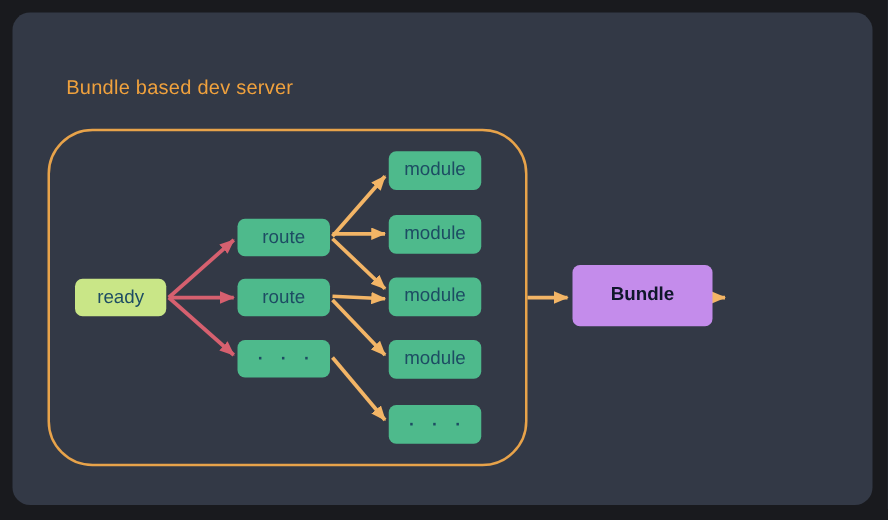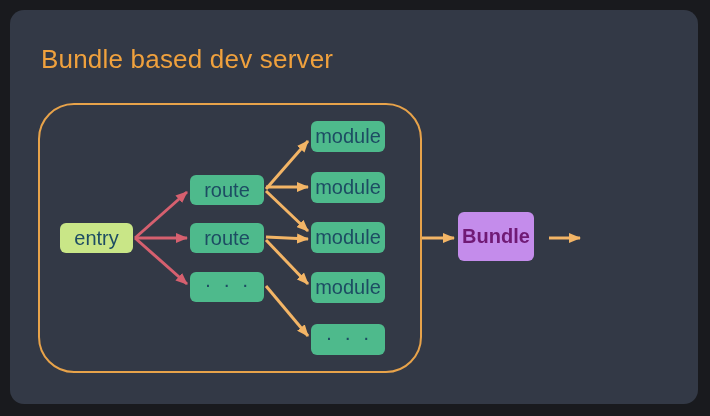--- a/index.html
+++ b/index.html
@@ -7,33 +7,33 @@
     width:710px;height:416px;overflow:hidden;
     background:var(--page-bg,#191a1e);
     font-family:"Liberation Sans","DejaVu Sans",sans-serif;
   }
   .page{position:relative;width:710px;height:416px;background:var(--page-bg,#191a1e);}
   .panel{
     position:absolute;left:10px;top:10px;width:688px;height:394px;
     background:var(--panel-bg,#333946);border-radius:14px;
   }
   .title{
-    position:absolute;left:37px;top:40px;margin:4px;
-    font-size:26px;font-weight:500;line-height:30px;letter-spacing:.2px;
+    position:absolute;left:37px;top:40px;margin:16px;
+    font-size:16px;font-weight:500;line-height:30px;letter-spacing:.2px;
     color:var(--title-text,#f0a13d);
   }
   .diagram{position:absolute;left:0;top:0;width:710px;height:416px;}
   .boundary{
     position:absolute;border:2px solid var(--boundary-border,#e8a34a);
     background:transparent;box-sizing:border-box;
   }
   .edges{position:absolute;left:0;top:0;width:710px;height:416px;pointer-events:none;}
   .node{
     position:absolute;display:flex;align-items:center;justify-content:center;
-    border-radius:6px;font-size:20px;line-height:1.25;
+    border-radius:6px;font-size:15px;line-height:1.25;
     white-space:pre-line;text-align:center;box-sizing:border-box;
   }
   .node.dots{letter-spacing:5px;font-size:14px;padding-left:5px;}
 </style>
 </head>
 <body>
 
 <div class="page">
   <div class="panel"></div>
   <div class="diagram">
@@ -54,24 +54,24 @@
         <line x1="266" y1="189" x2="308" y2="141" stroke="#f3b566" stroke-width="3" marker-end="url(#mk-arrow_orange)"></line>
         <line x1="266" y1="187" x2="308" y2="187" stroke="#f3b566" stroke-width="3" marker-end="url(#mk-arrow_orange)"></line>
         <line x1="266" y1="191" x2="308" y2="231" stroke="#f3b566" stroke-width="3" marker-end="url(#mk-arrow_orange)"></line>
         <line x1="266" y1="237" x2="308" y2="239" stroke="#f3b566" stroke-width="3" marker-end="url(#mk-arrow_orange)"></line>
         <line x1="266" y1="240" x2="308" y2="284" stroke="#f3b566" stroke-width="3" marker-end="url(#mk-arrow_orange)"></line>
         <line x1="266" y1="286" x2="308" y2="336" stroke="#f3b566" stroke-width="3" marker-end="url(#mk-arrow_orange)"></line>
         <line x1="422" y1="238" x2="454" y2="238" stroke="#f3b566" stroke-width="3" marker-end="url(#mk-arrow_orange)"></line>
         <line x1="549" y1="238" x2="580" y2="238" stroke="#f3b566" stroke-width="3" marker-end="url(#mk-arrow_orange)"></line>
       </svg>
 
-  <div class="node" style="left: 60px; top: 223px; width: 73px; height: 30px; background: rgb(201, 230, 135); color: rgb(29, 76, 99); font-weight: 400;">entry</div>
+  <div class="node" style="left: 60px; top: 223px; width: 73px; height: 30px; background: rgb(201, 230, 135); color: rgb(29, 76, 99); font-weight: 400;">ready</div>
       <div class="node" style="left: 190px; top: 175px; width: 74px; height: 30px; background: rgb(78, 186, 140); color: rgb(29, 76, 99); font-weight: 400;">route</div>
       <div class="node" style="left: 190px; top: 223px; width: 74px; height: 30px; background: rgb(78, 186, 140); color: rgb(29, 76, 99); font-weight: 400;">route</div>
       <div class="node dots" style="left: 190px; top: 272px; width: 74px; height: 30px; background: rgb(78, 186, 140); color: rgb(29, 76, 99); font-weight: 700;">· · ·</div>
       <div class="node" style="left: 311px; top: 121px; width: 74px; height: 31px; background: rgb(78, 186, 140); color: rgb(29, 76, 99); font-weight: 400;">module</div>
       <div class="node" style="left: 311px; top: 172px; width: 74px; height: 31px; background: rgb(78, 186, 140); color: rgb(29, 76, 99); font-weight: 400;">module</div>
       <div class="node" style="left: 311px; top: 222px; width: 74px; height: 31px; background: rgb(78, 186, 140); color: rgb(29, 76, 99); font-weight: 400;">module</div>
       <div class="node" style="left: 311px; top: 272px; width: 74px; height: 31px; background: rgb(78, 186, 140); color: rgb(29, 76, 99); font-weight: 400;">module</div>
       <div class="node dots" style="left: 311px; top: 324px; width: 74px; height: 31px; background: rgb(78, 186, 140); color: rgb(29, 76, 99); font-weight: 700;">· · ·</div>
-      <div class="node" style="left: 458px; top: 212px; width: 76px; height: 49px; background: rgb(196, 140, 235); color: #701a75; font-weight: 700;">Bundle</div>
+      <div class="node" style="left: 458px; top: 212px; width: 112px; height: 49px; background: rgb(196, 140, 235); color: #0f172a; font-weight: 700;">Bundle</div>
     </div>
 </div>
 
 </body></html>

